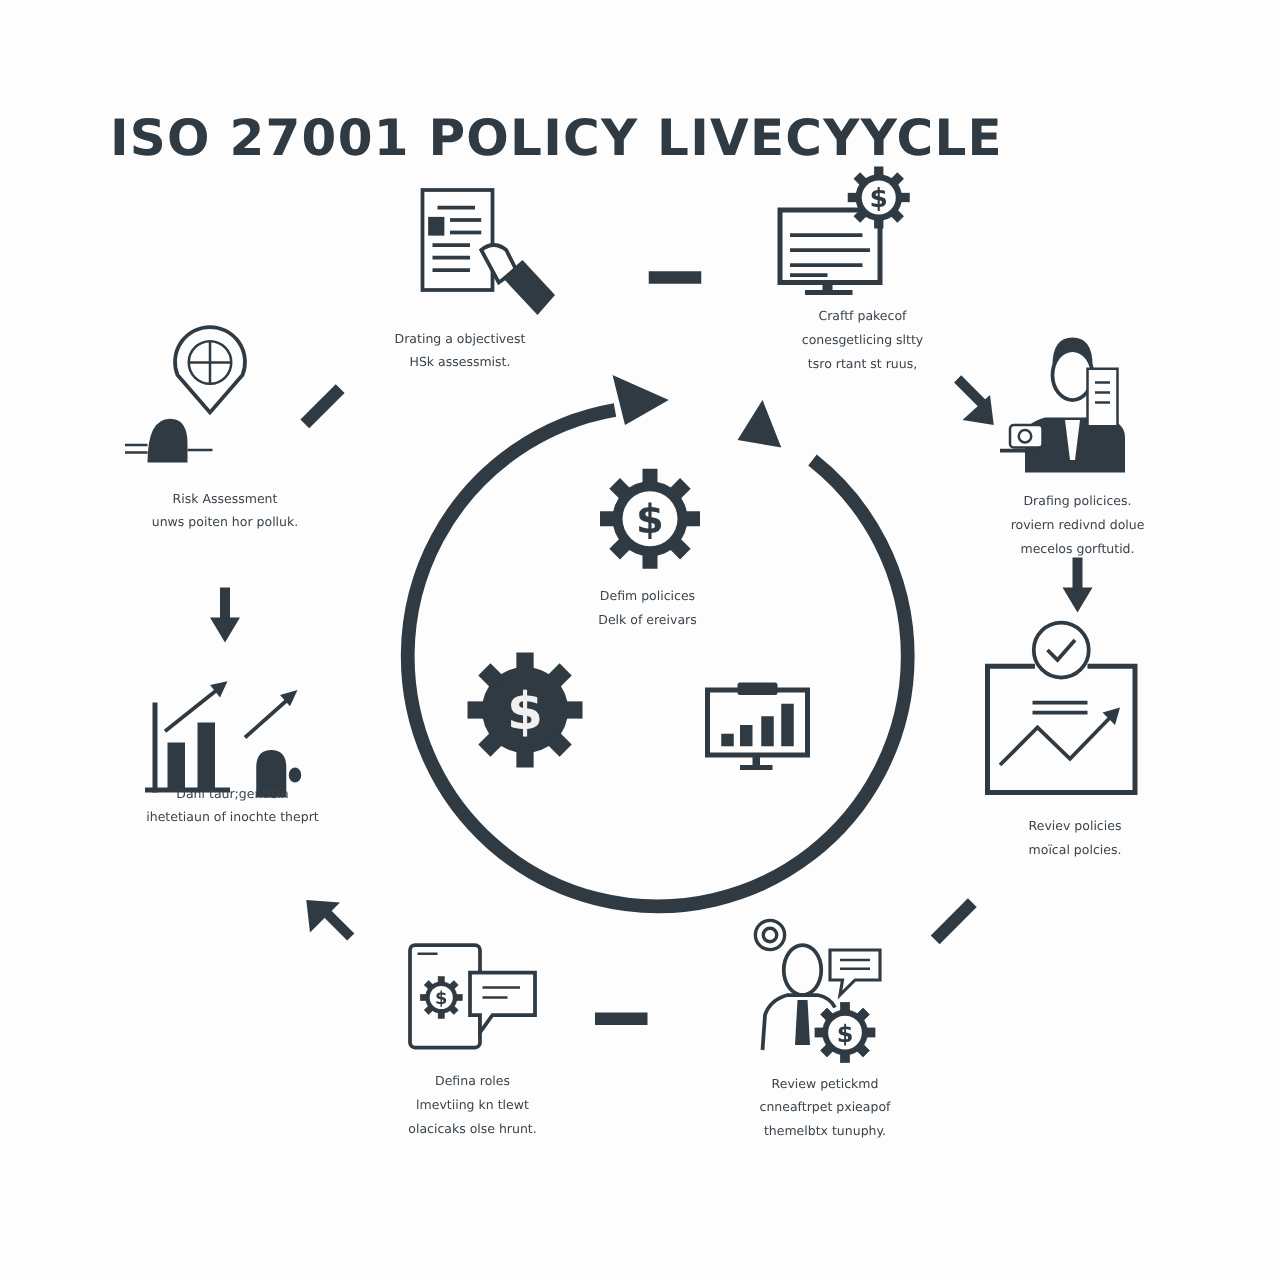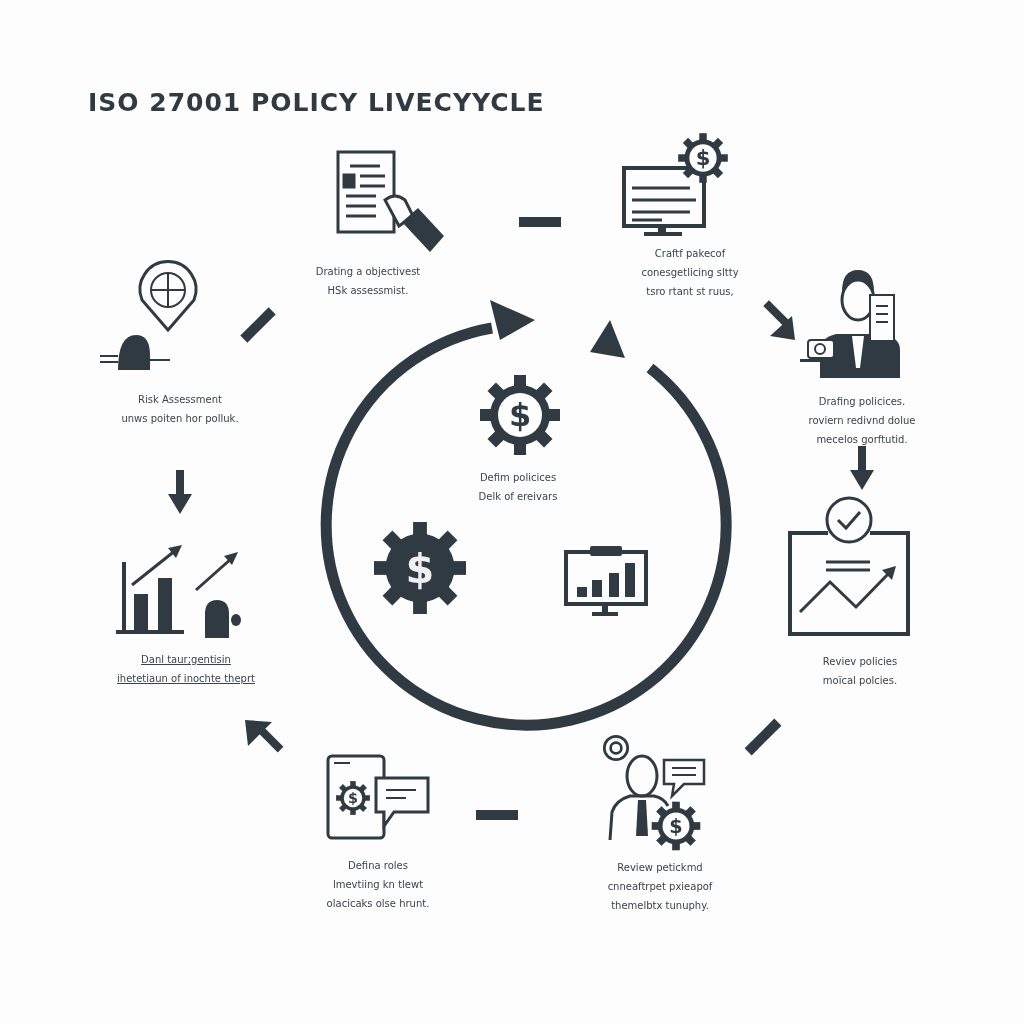--- a/index.html
+++ b/index.html
@@ -1,19 +1,19 @@
 <!DOCTYPE html>
 <html><head>
 <meta charset="utf-8">
 <style>
   html, body { margin:0; padding:0; }
   body { width:1024px; height:1024px; background:#fdfdfd; position:relative; overflow:hidden;
          font-family:"DejaVu Sans", sans-serif; color:#2f3a42; }
   .title { position:absolute; left:88px; top:88px; font-family:"DejaVu Sans", sans-serif; font-weight:bold;
-           font-size:25px; letter-spacing:1px; color:#2f3a42; }
+           font-size:40px; letter-spacing:1px; color:#2f3a42; }
   .lbl { position:absolute; text-align:center; font-size:10px; line-height:19px; color:#3a444c; white-space:nowrap; }
   .lbl div { display:block; }
   svg.art { position:absolute; left:0; top:0; }
 </style>
 </head>
 <body>
 
 <div class="title">ISO 27001 POLICY LIVECYYCLE</div>
 
 <svg class="art" width="1024" height="1024" viewBox="0 0 1024 1024">
@@ -205,21 +205,21 @@
 </div>
 <div class="lbl" style="left:60px; top:390px; width:240px;">
   <div>Risk Assessment</div>
   <div>unws poiten hor polluk.</div>
 </div>
 <div class="lbl" style="left:752px; top:392px; width:220px;">
   <div>Drafing policices.</div>
   <div>roviern redivnd dolue</div>
   <div>mecelos gorftutid.</div>
 </div>
-<div class="lbl" style="left:56px; top:650px; width:260px;text-decoration:underline;">
+<div class="lbl" style="left:56px; top:626px; width:260px;">
   <div>Danl taur;gentisin</div>
   <div>ihetetiaun of inochte theprt</div>
 </div>
 <div class="lbl" style="left:760px; top:652px; width:200px;">
   <div>Reviev policies</div>
   <div>moïcal polcies.</div>
 </div>
 <div class="lbl" style="left:278px; top:856px; width:200px;">
   <div>Defina roles</div>
   <div>lmevtiing kn tlewt</div>

